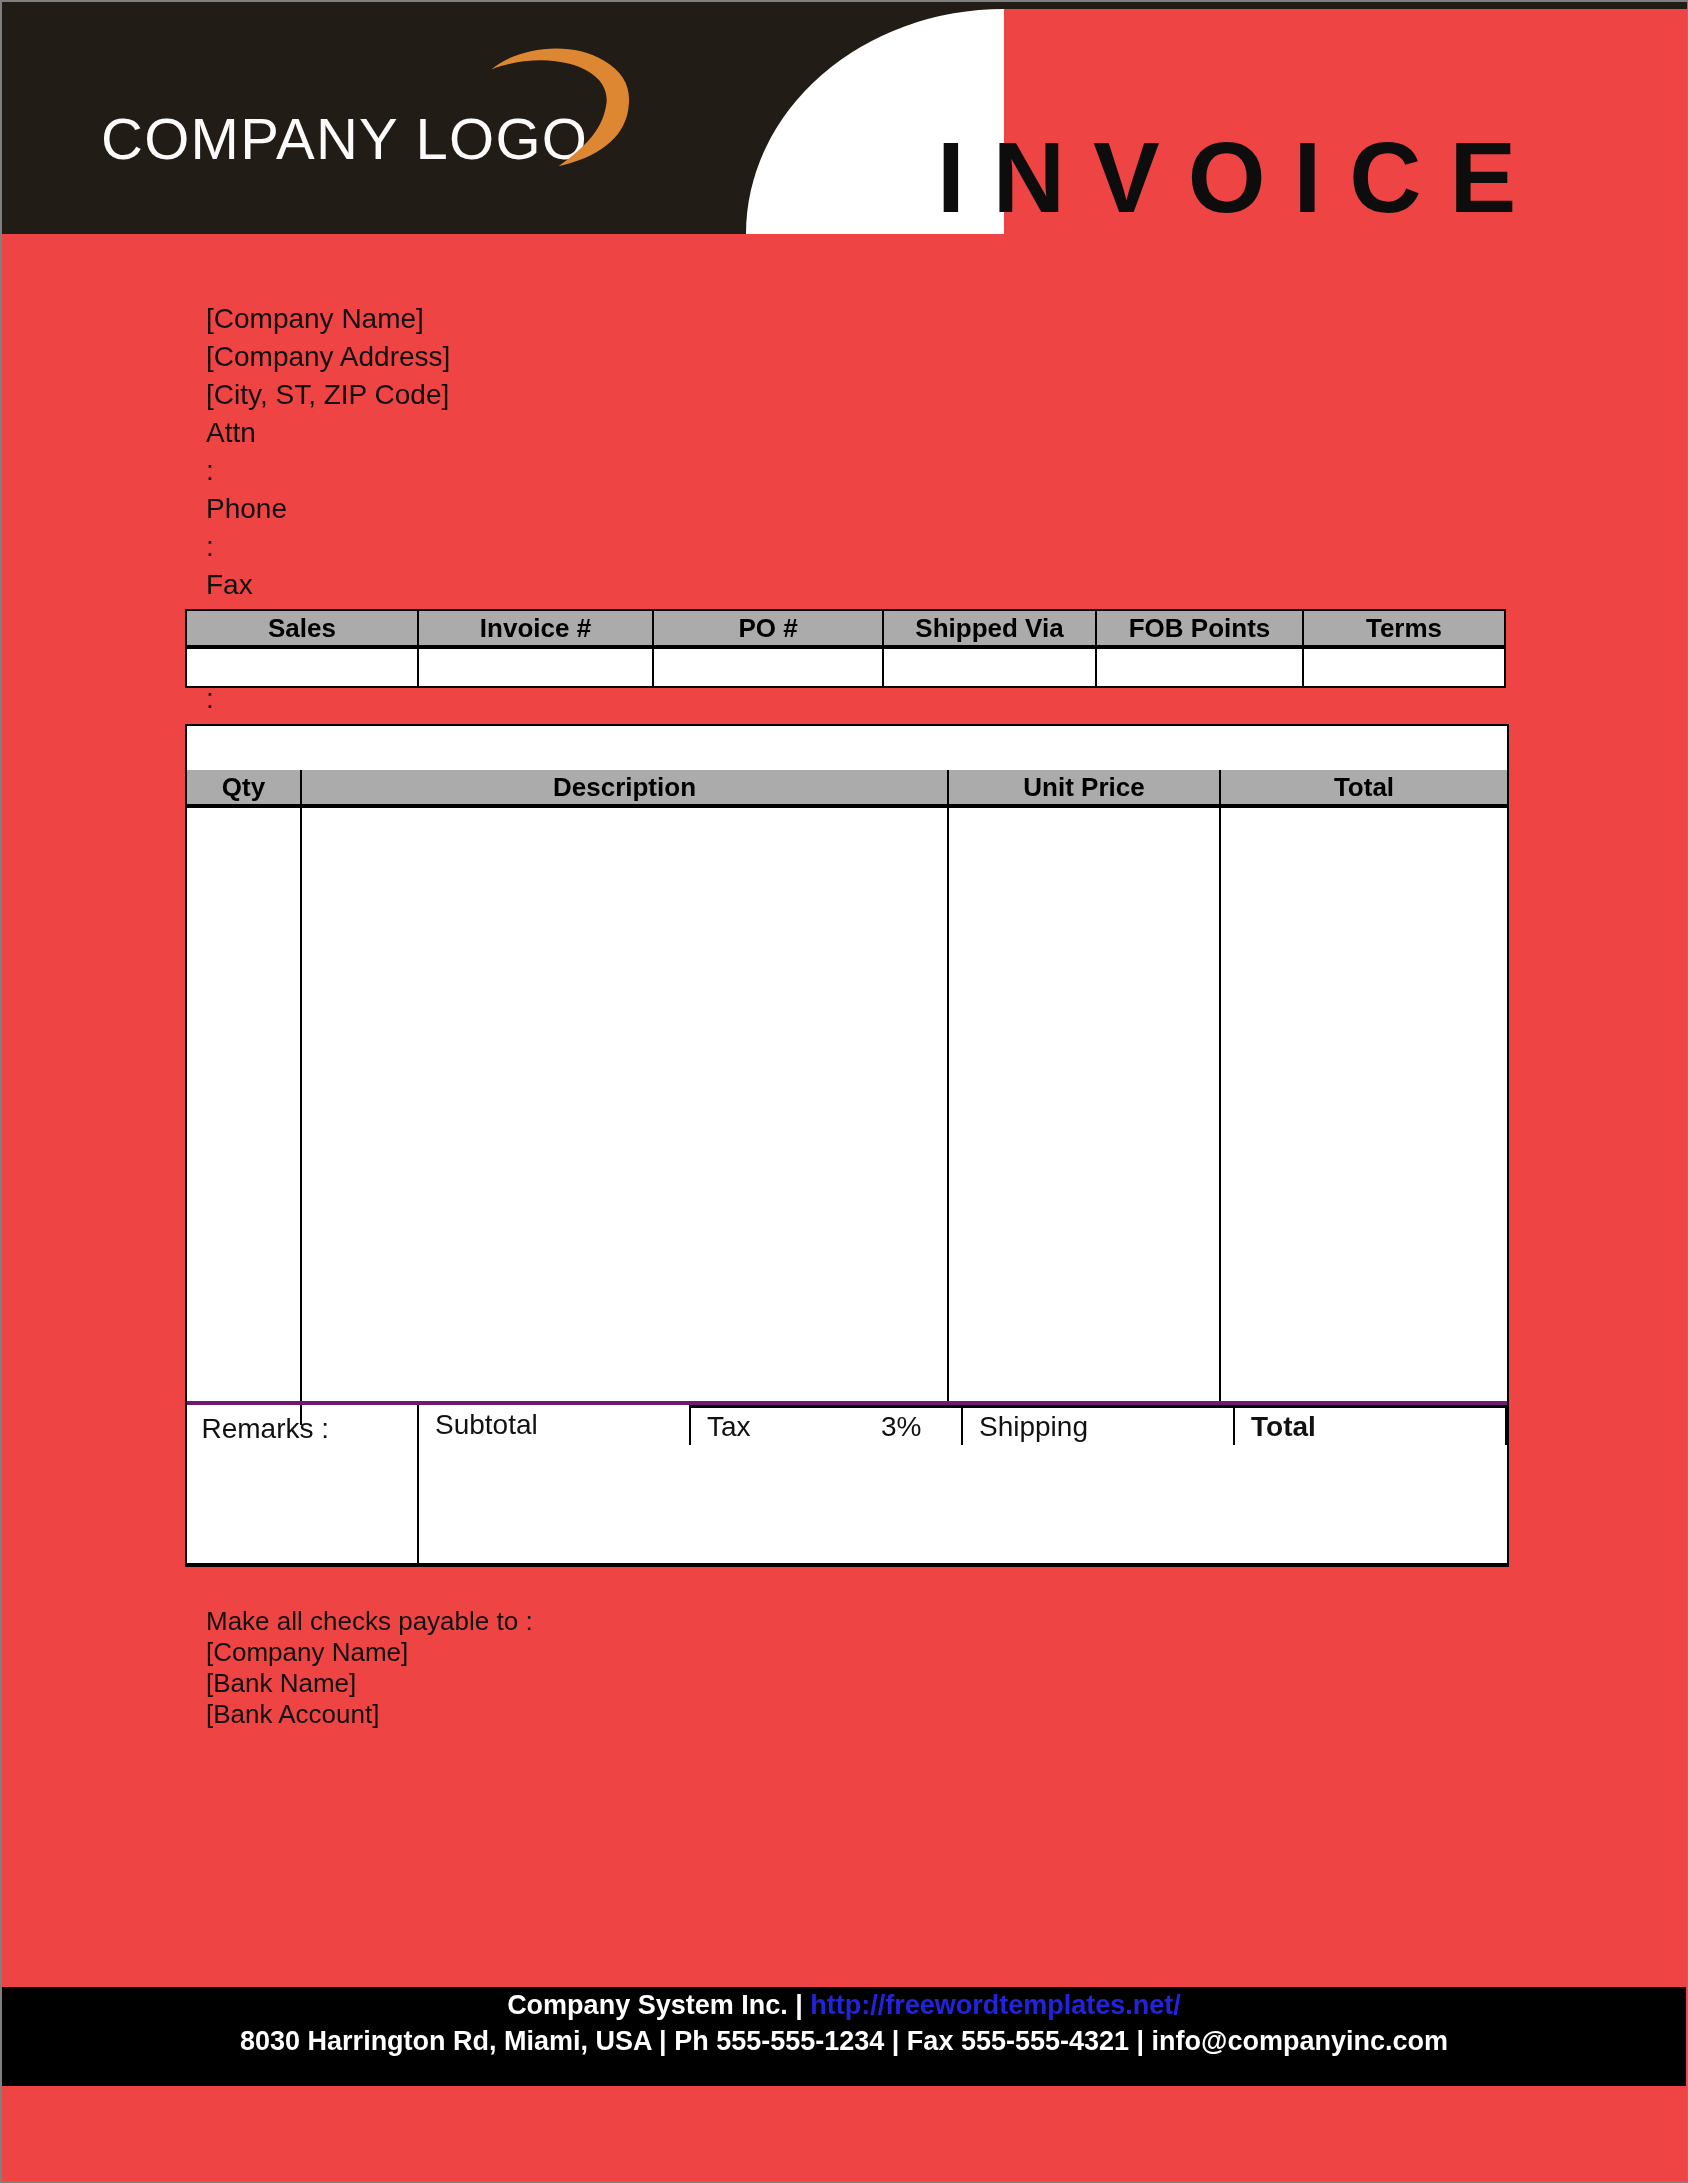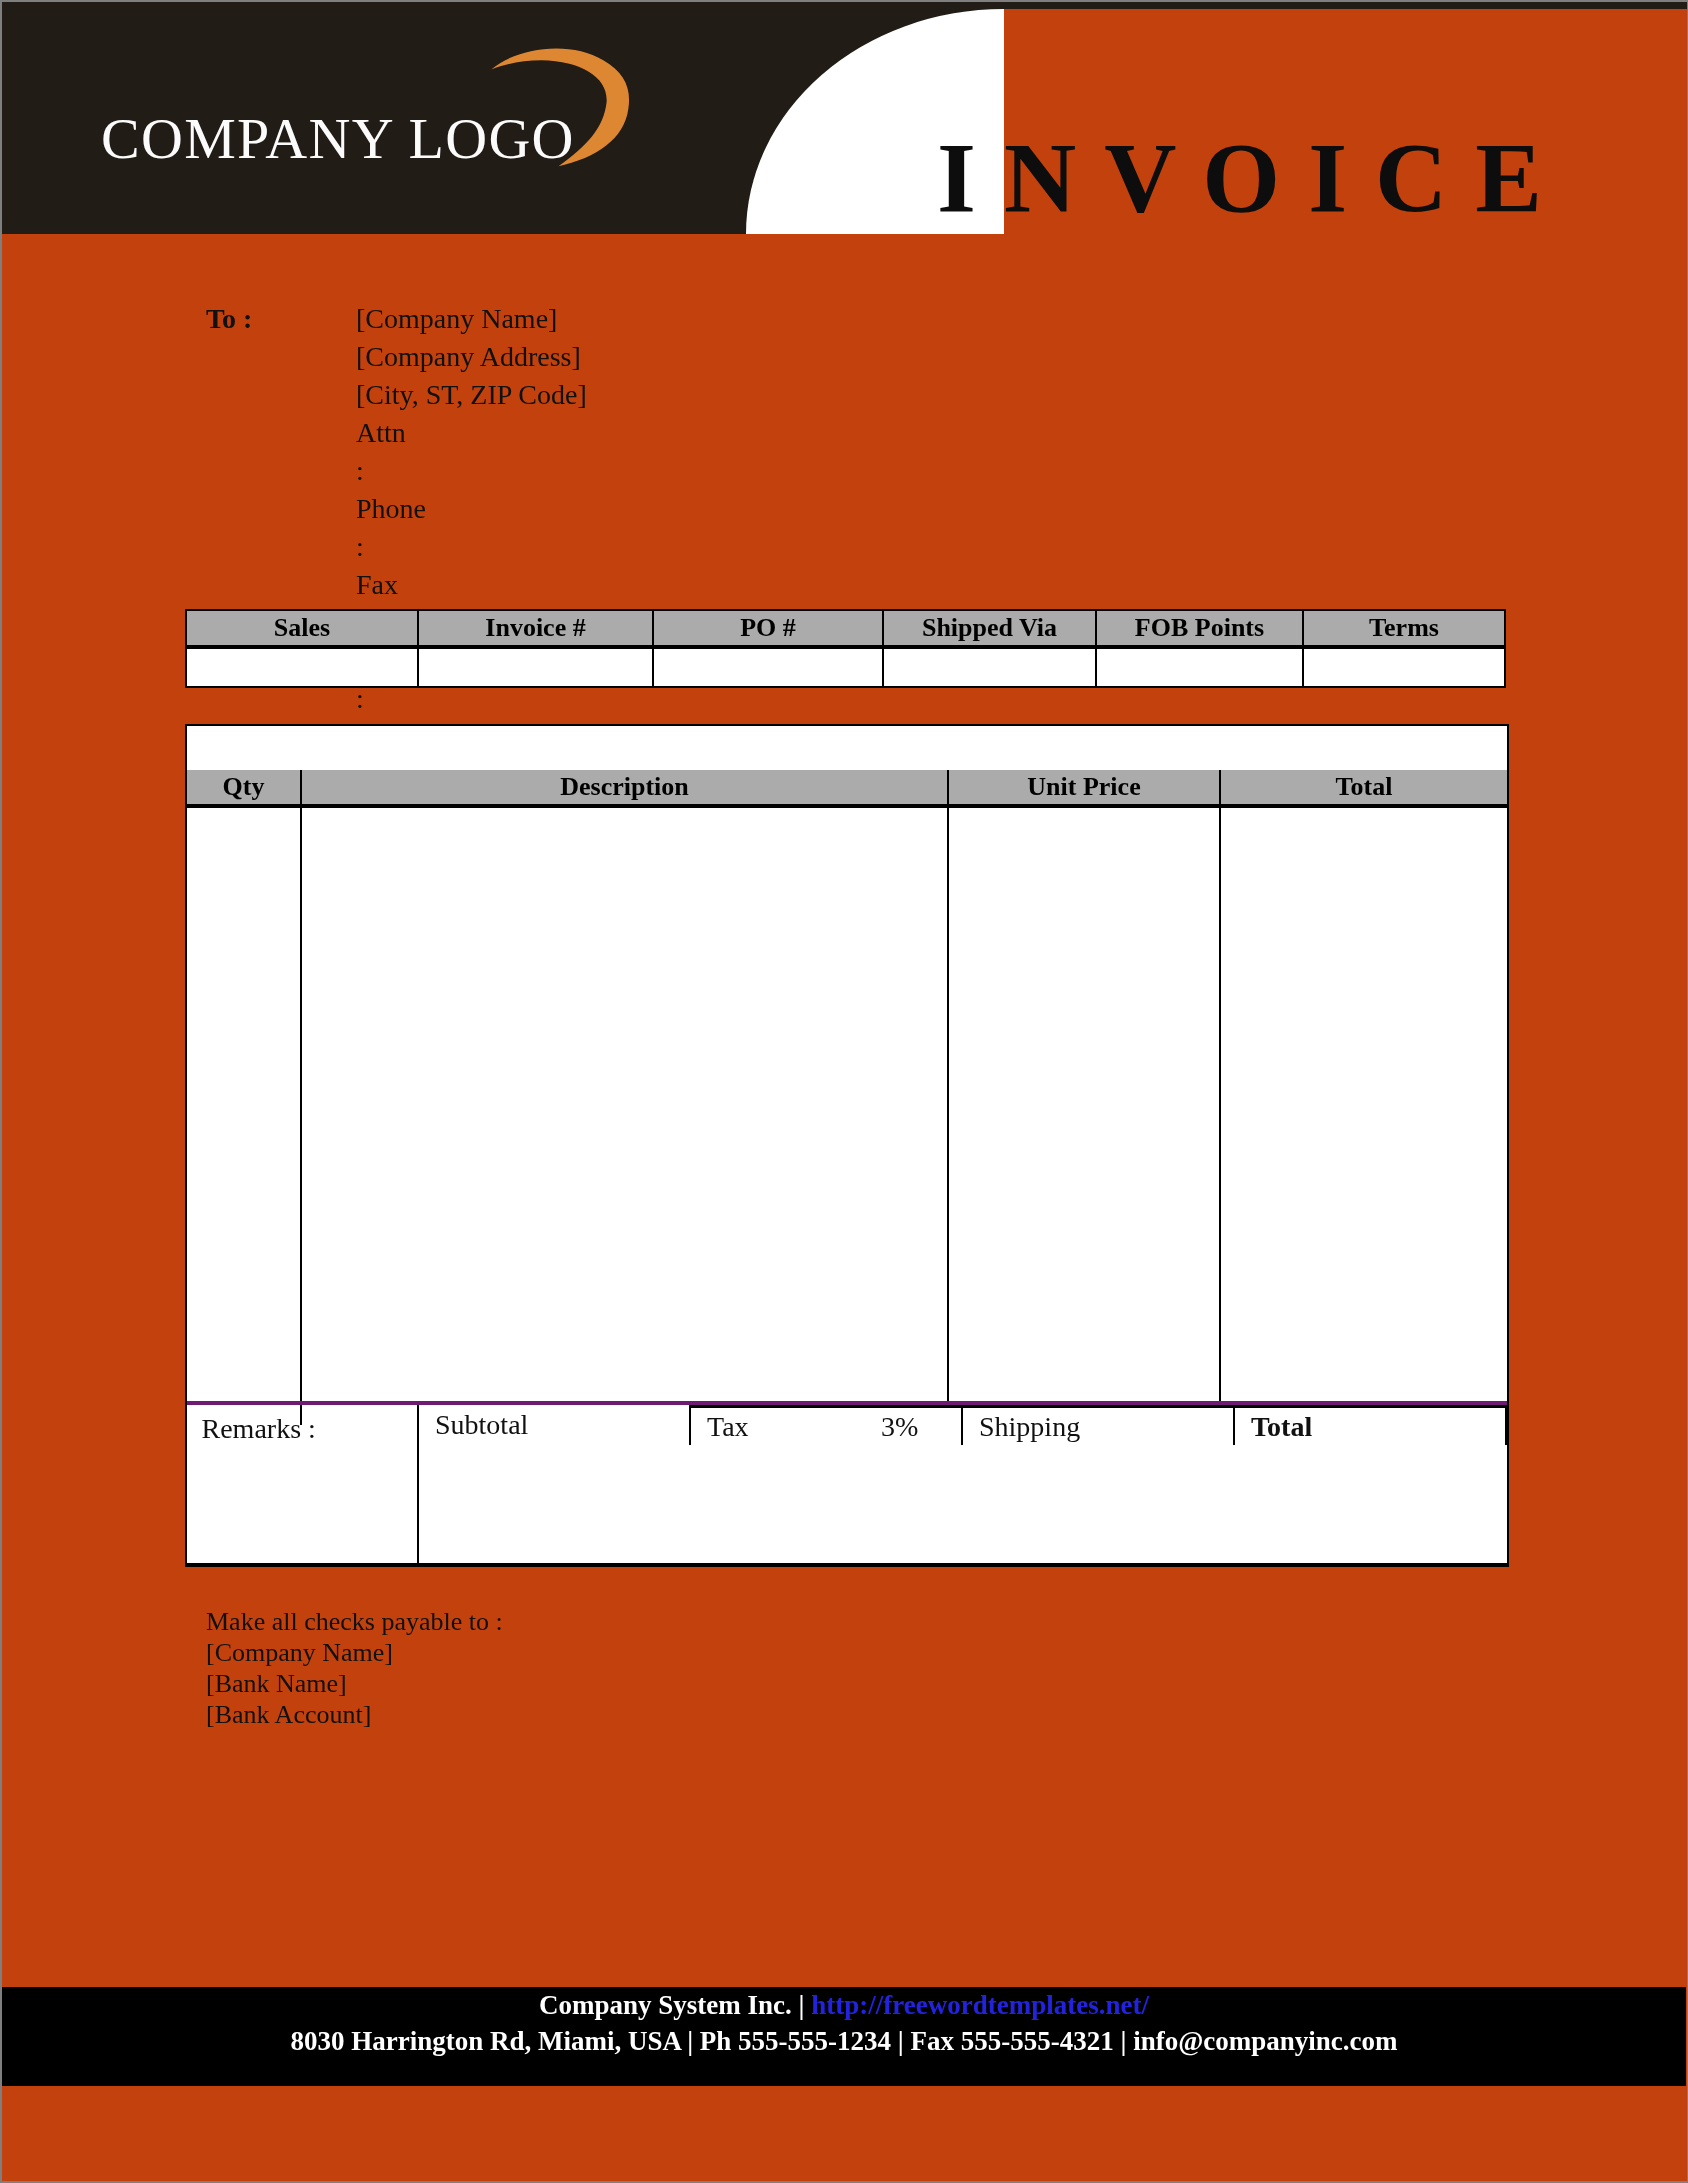--- a/index.html
+++ b/index.html
@@ -1,23 +1,23 @@
 <!DOCTYPE html>
 <html style="font-size:10.5px"><head>
 <meta charset="utf-8">
 <style>
   html,body{margin:0;padding:0;background:#c8c8c8;}
   .page{
     position:relative;
     width:1689px;height:2183px;
     box-sizing:border-box;
-    background:#c2410c;
+    background:#ef4444;
     border:2.6px solid #7f7f7f;
     overflow:hidden;
-    font-family:Liberation Serif, serif;
+    font-family:Liberation Sans, sans-serif;
     color:#111;
   }
   
   .top-strip{position:absolute;left:0;top:0;width:100%;height:6.6px;background:#221c16;}
   .header-black{position:absolute;left:0;top:0;width:1002px;height:232px;background:#221c16;}
   .header-curve{position:absolute;left:744px;top:6.6px;width:258px;height:225px;background:#ffffff;border-top-left-radius:258px 225px;}
   .logo-text{position:absolute;left:99px;top:103px;font-size:58px;font-weight:500;letter-spacing:1.3px;color:#fbfbfb;white-space:nowrap;}
   .swoosh{position:absolute;left:476px;top:20px;width:165px;height:158px;}
   .invoice-title{position:absolute;left:935px;top:98px;font-size:100px;font-weight:600;letter-spacing:28px;color:#0d0d0d;white-space:nowrap;margin-top:20px;}
   
@@ -77,21 +77,20 @@
              C 60,38 140,28 190,58
              C 222,77 233,100 228,132
              C 222,177 180,206 122,219
              C 165,189 191,160 195,122
              C 198,85 158,59 96,58
              C 67,58 40,64 20,72 Z" fill="#de8732"></path>
   </svg>
   <div class="invoice-title">INVOICE</div>
 
   <div class="bill-to">
-    <div class="to-label">To :</div>
     <div class="to-lines">
       <div>[Company Name]</div>
       <div>[Company Address]</div>
       <div>[City, ST, ZIP Code]</div>
       <div class="to-field">
         <span class="flabel">Attn</span>
           <span>:</span>
           <span></span>
       </div>
       <div class="to-field">

